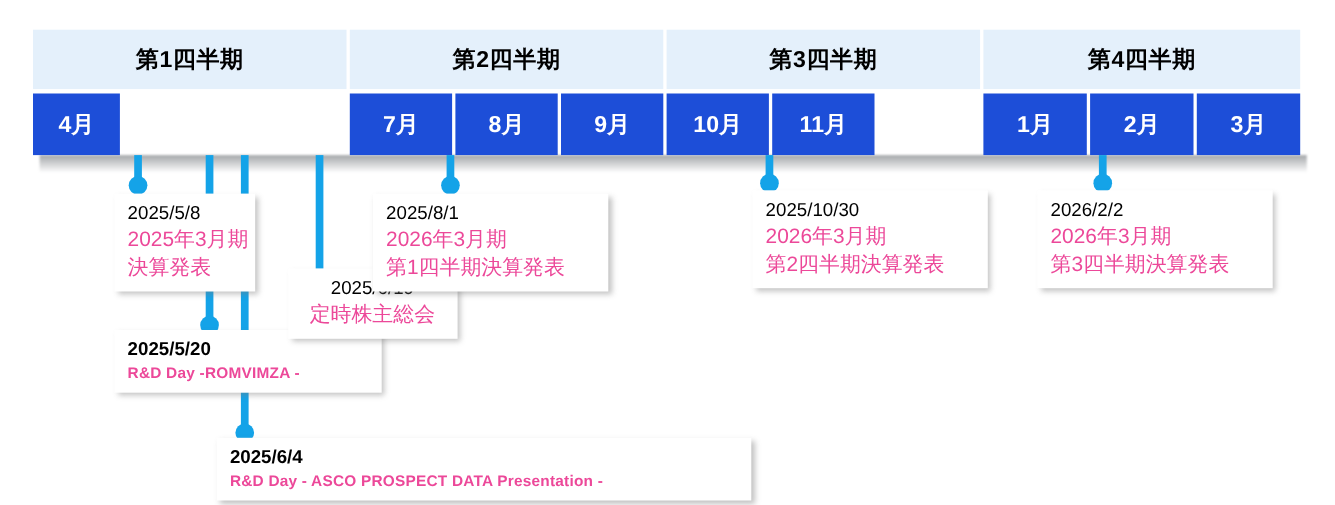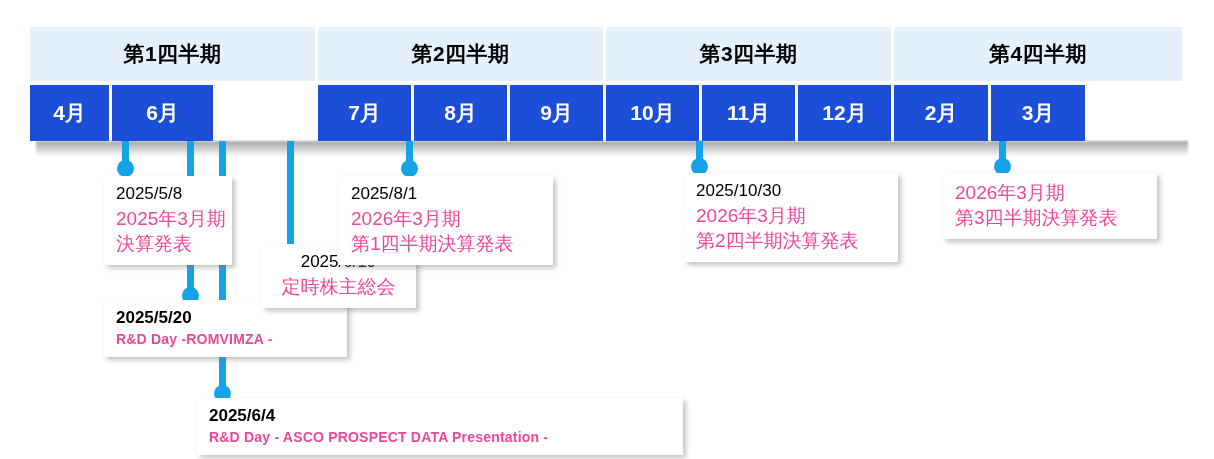--- a/index.html
+++ b/index.html
@@ -124,36 +124,35 @@
       <div class="quarter-cell" style="width:285px">第1四半期</div>
       <div class="quarter-cell" style="width:285px">第2四半期</div>
       <div class="quarter-cell" style="width:285px">第3四半期</div>
       <div class="quarter-cell" style="width:288px">第4四半期</div>
     </div>
 
     <div class="months-row">
 
       <div class="month-group" style="width:285px">
         <div class="month-cell" style="width:79px">4月</div>
-        <div class="month-cell" style="width:101px">6月</div>
       </div>
 
       <div class="month-group" style="width:285px">
         <div class="month-cell" style="width:93px">7月</div>
         <div class="month-cell" style="width:93px">8月</div>
         <div class="month-cell" style="width:93px">9月</div>
       </div>
 
       <div class="month-group" style="width:285px">
         <div class="month-cell" style="width:93px">10月</div>
         <div class="month-cell" style="width:93px">11月</div>
-        <div class="month-cell" style="width:93px">12月</div>
       </div>
 
       <div class="month-group" style="width:288px">
+        <div class="month-cell" style="width:94px">1月</div>
         <div class="month-cell" style="width:94px">2月</div>
         <div class="month-cell" style="width:94px">3月</div>
       </div>
 
     </div>
   </div>
 
   <div class="connector" style="left:122px; top:141px; height:32px;"></div>
   <div class="dot" style="left:117px; top:160px;"></div>
 
@@ -202,17 +201,18 @@
     <div class="line">第1四半期決算発表</div>
   </div>
 
   <div class="callout" style="left:684px; top:173px; width:214px;">
     <div class="date">2025/10/30</div>
     <div class="line">2026年3月期</div>
     <div class="line">第2四半期決算発表</div>
   </div>
 
   <div class="callout" style="left:943px; top:173px; width:214px;">
+    <div class="date">2026/2/2</div>
     <div class="line">2026年3月期</div>
     <div class="line">第3四半期決算発表</div>
   </div>
 
 </div>
 
 </body></html>

